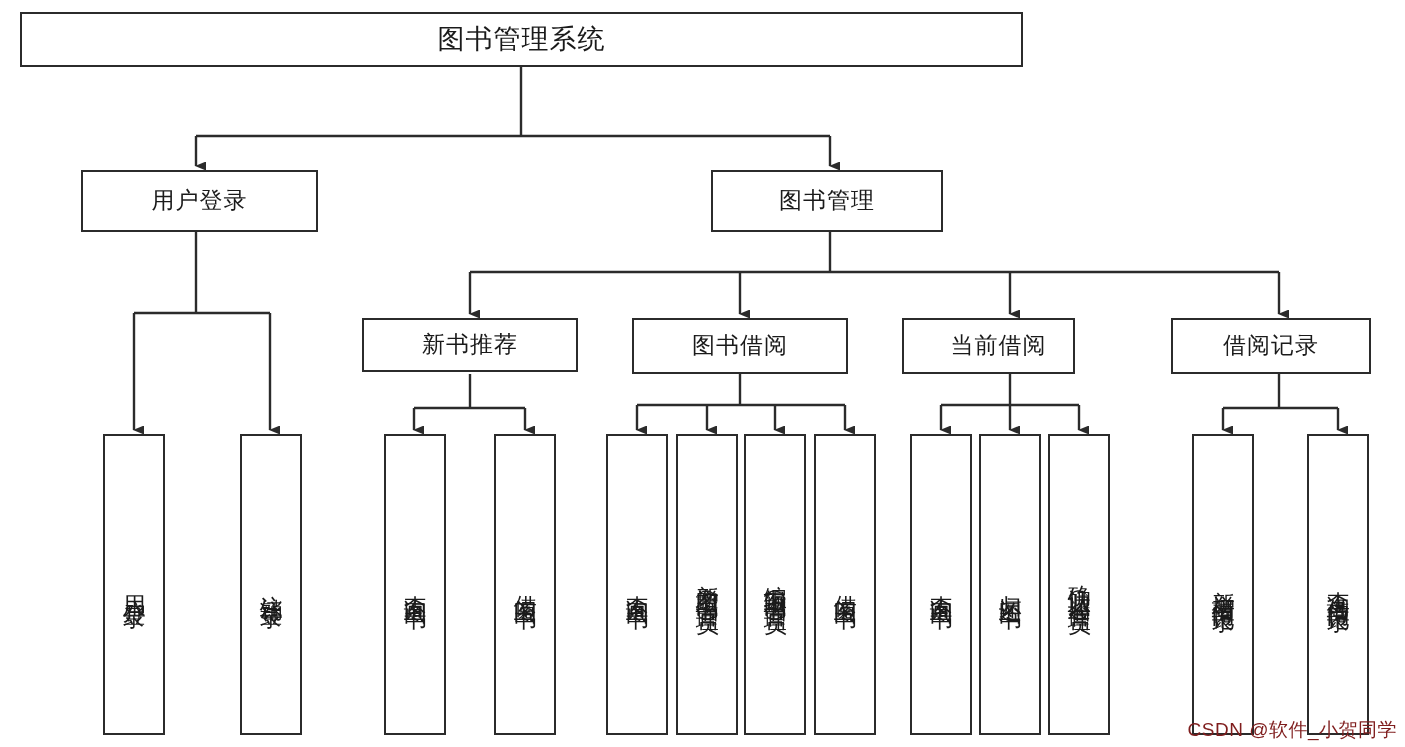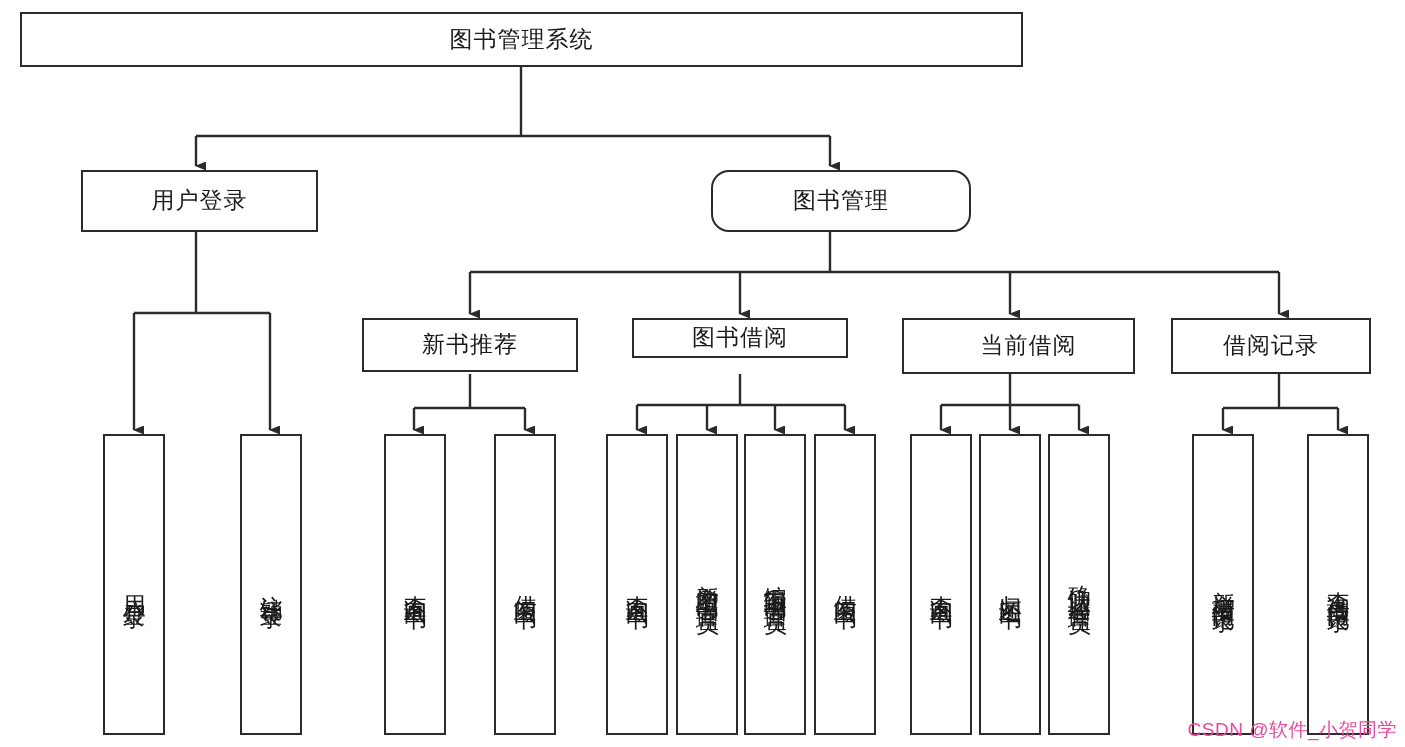--- a/index.html
+++ b/index.html
@@ -36,21 +36,21 @@
     justify-content: center;
     color: #1a1a1a;
   }
   .node-h {
     font-size: 23px;
     letter-spacing: 1px;
     line-height: 1.2;
     white-space: nowrap;
   }
   .node-root {
-    font-size: 23px;
+    font-size: 27px;
     letter-spacing: 1px;
   }
   .node-v {
     writing-mode: vertical-rl;
     text-orientation: upright;
     font-size: 23px;
     letter-spacing: 4px;
     line-height: 1.1;
     align-items: center;
     justify-content: center;
@@ -61,21 +61,21 @@
     writing-mode: vertical-rl;
     text-orientation: upright;
     letter-spacing: 4px;
     display: block;
   }
   .watermark {
     position: absolute;
     right: 8px;
     bottom: 4px;
     font-size: 19px;
-    color: #ec4899;
+    color: #7f1d1d;
     white-space: nowrap;
     letter-spacing: 0.5px;
   }
 </style>
 </head>
 <body>
 
 <div id="canvas">
 
   <svg class="wires" viewBox="0 0 1405 747" xmlns="http://www.w3.org/2000/svg">
@@ -129,33 +129,33 @@
   </svg>
 
   <div class="node node-h node-root" style="left:20px; top:12px; width:1003px; height:55px;">
     <span>图书管理系统</span>
   </div>
 
   <div class="node node-h" style="left:81px; top:170px; width:237px; height:62px;">
     <span>用户登录</span>
   </div>
 
-  <div class="node node-h" style="left:711px; top:170px; width:260px; height:62px;border-radius:18px;">
+  <div class="node node-h" style="left:711px; top:170px; width:232px; height:62px;">
     <span>图书管理</span>
   </div>
 
   <div class="node node-h" style="left:362px; top:318px; width:216px; height:54px;">
     <span>新书推荐</span>
   </div>
 
-  <div class="node node-h" style="left:632px; top:318px; width:216px; height:40px;">
+  <div class="node node-h" style="left:632px; top:318px; width:216px; height:56px;">
     <span>图书借阅</span>
   </div>
 
-  <div class="node node-h" style="left:902px; top:318px; width:233px; height:56px;padding-left:20px;">
+  <div class="node node-h" style="left:902px; top:318px; width:173px; height:56px;padding-left:20px;">
     <span>当前借阅</span>
   </div>
 
   <div class="node node-h" style="left:1171px; top:318px; width:200px; height:56px;">
     <span>借阅记录</span>
   </div>
 
   <div class="node node-v" style="left:103px; top:434px; width:62px; height:301px;">
     <span class="vlabel">用户登录</span>
   </div>

